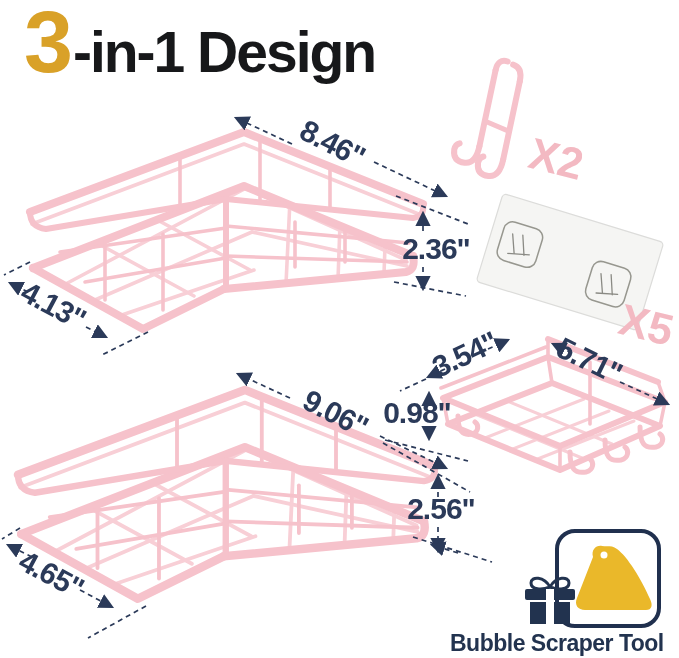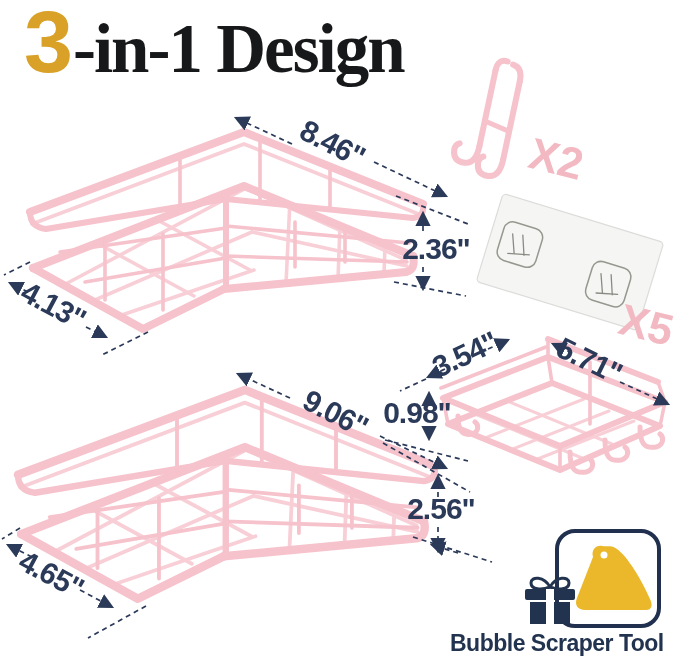--- a/index.html
+++ b/index.html
@@ -1,20 +1,20 @@
 <!DOCTYPE html>
 <html><head>
 <meta charset="utf-8">
 <style>
   html,body{margin:0;padding:0;background:#fff;}
   .stage{position:relative;width:679px;height:658px;background:#ffffff;overflow:hidden;
          font-family:"Liberation Sans",sans-serif;}
   .title{position:absolute;left:24px;top:-2px;display:flex;align-items:baseline;}
   .title .big{font-size:88px;font-weight:bold;color:#d9a128;line-height:1.0;}
-  .title .rest{font-size:69px;font-weight:bold;color:#17181a;line-height:1.0;letter-spacing:-2px;font-family:Liberation Serif, serif;}
+  .title .rest{font-size:57px;font-weight:bold;color:#17181a;line-height:1.0;letter-spacing:-2px;}
   svg.scene{position:absolute;left:0;top:0;}
   
   .pk{stroke:#f6c2cb;fill:none;stroke-linecap:round;stroke-linejoin:round;}
   .pk2{stroke:#f8cfd6;fill:none;stroke-linecap:round;stroke-linejoin:round;}
   .w8{stroke-width:8;} .w6{stroke-width:6;} .w5{stroke-width:5;} .w4{stroke-width:3.6;} .w3{stroke-width:3;}
   
   .dim{stroke:#2b3a59;stroke-width:1.7;fill:none;stroke-dasharray:5 4;}
   .dimtxt{fill:#2b3a59;font-size:30px;font-weight:bold;letter-spacing:-1px;font-family:"Liberation Sans",sans-serif;}
   .cnt{fill:#f3b9c2;font-size:44px;font-weight:bold;font-family:"Liberation Sans",sans-serif;}
   .badge-label{fill:#22334f;font-size:23px;font-weight:bold;letter-spacing:-0.5px;font-family:"Liberation Sans",sans-serif;}

